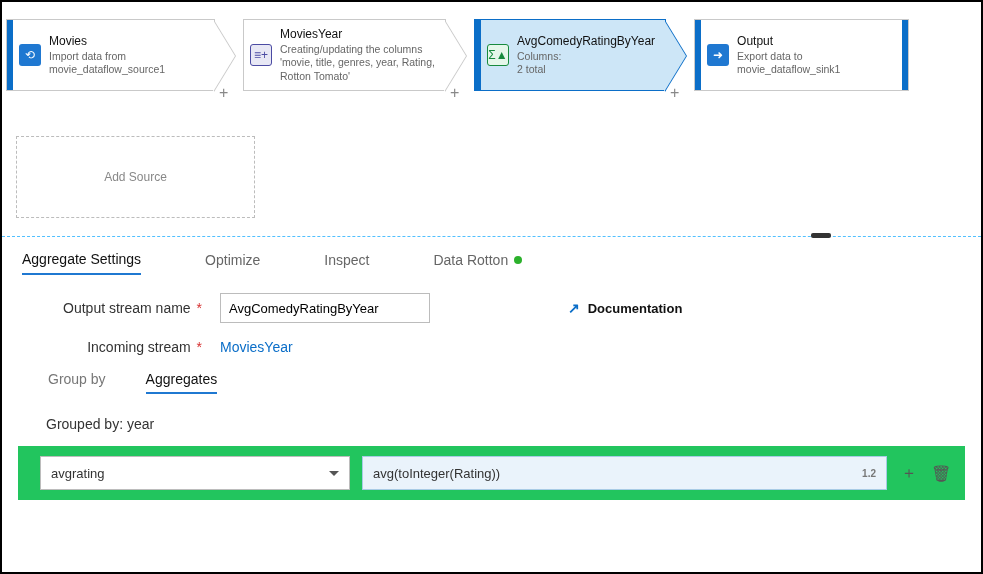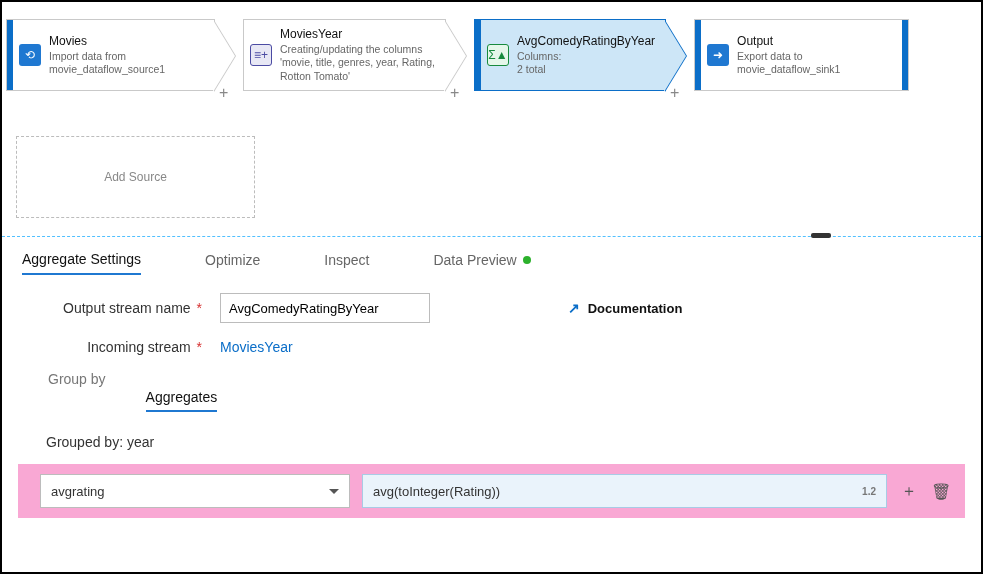--- a/index.html
+++ b/index.html
@@ -226,35 +226,34 @@
   }
   .subtab {
     color: #777;
     padding-bottom: 5px;
     cursor: pointer;
     font-size: 14px;
   }
   .subtab.active {
     color: #111;
     border-bottom: 2px solid #1f78d1;
-    margin-top: 18px;
   }
 
   .grouped-label {
     font-size: 14px;
     color: #333;
     padding-left: 24px;
     margin-bottom: 14px;
   }
 
   .agg-row {
     display: flex;
     align-items: center;
     gap: 12px;
-    background: #f9a8d4;
+    background: #22c55e;
     padding: 10px 14px 10px 22px;
     margin: 0 -4px 0 -4px;
     justify-content: space-between;
   }
   .agg-col-input, .agg-expr-input {
     height: 34px;
     border: 1px solid #bcbcbc;
     background: #fff;
     padding: 0 10px;
     font-size: 13px;
@@ -363,21 +362,21 @@
   <div class="pane-handle"></div>
 </div>
 
 <div class="lower-pane">
 
   <div class="tabs">
     <div class="tab active">Aggregate Settings</div>
     <div class="tab">Optimize</div>
     <div class="tab">Inspect</div>
     <div class="tab">
-      <span>Data Preview</span>
+      <span>Data Rotton</span>
       <span class="status-dot"></span>
     </div>
   </div>
 
   <div class="form-row">
     <div class="label">
       <span>Output stream name</span><span class="req"> *</span>
     </div>
     <input class="text-field" type="text" value="AvgComedyRatingByYear" style="">
     <div class="doc-link">

